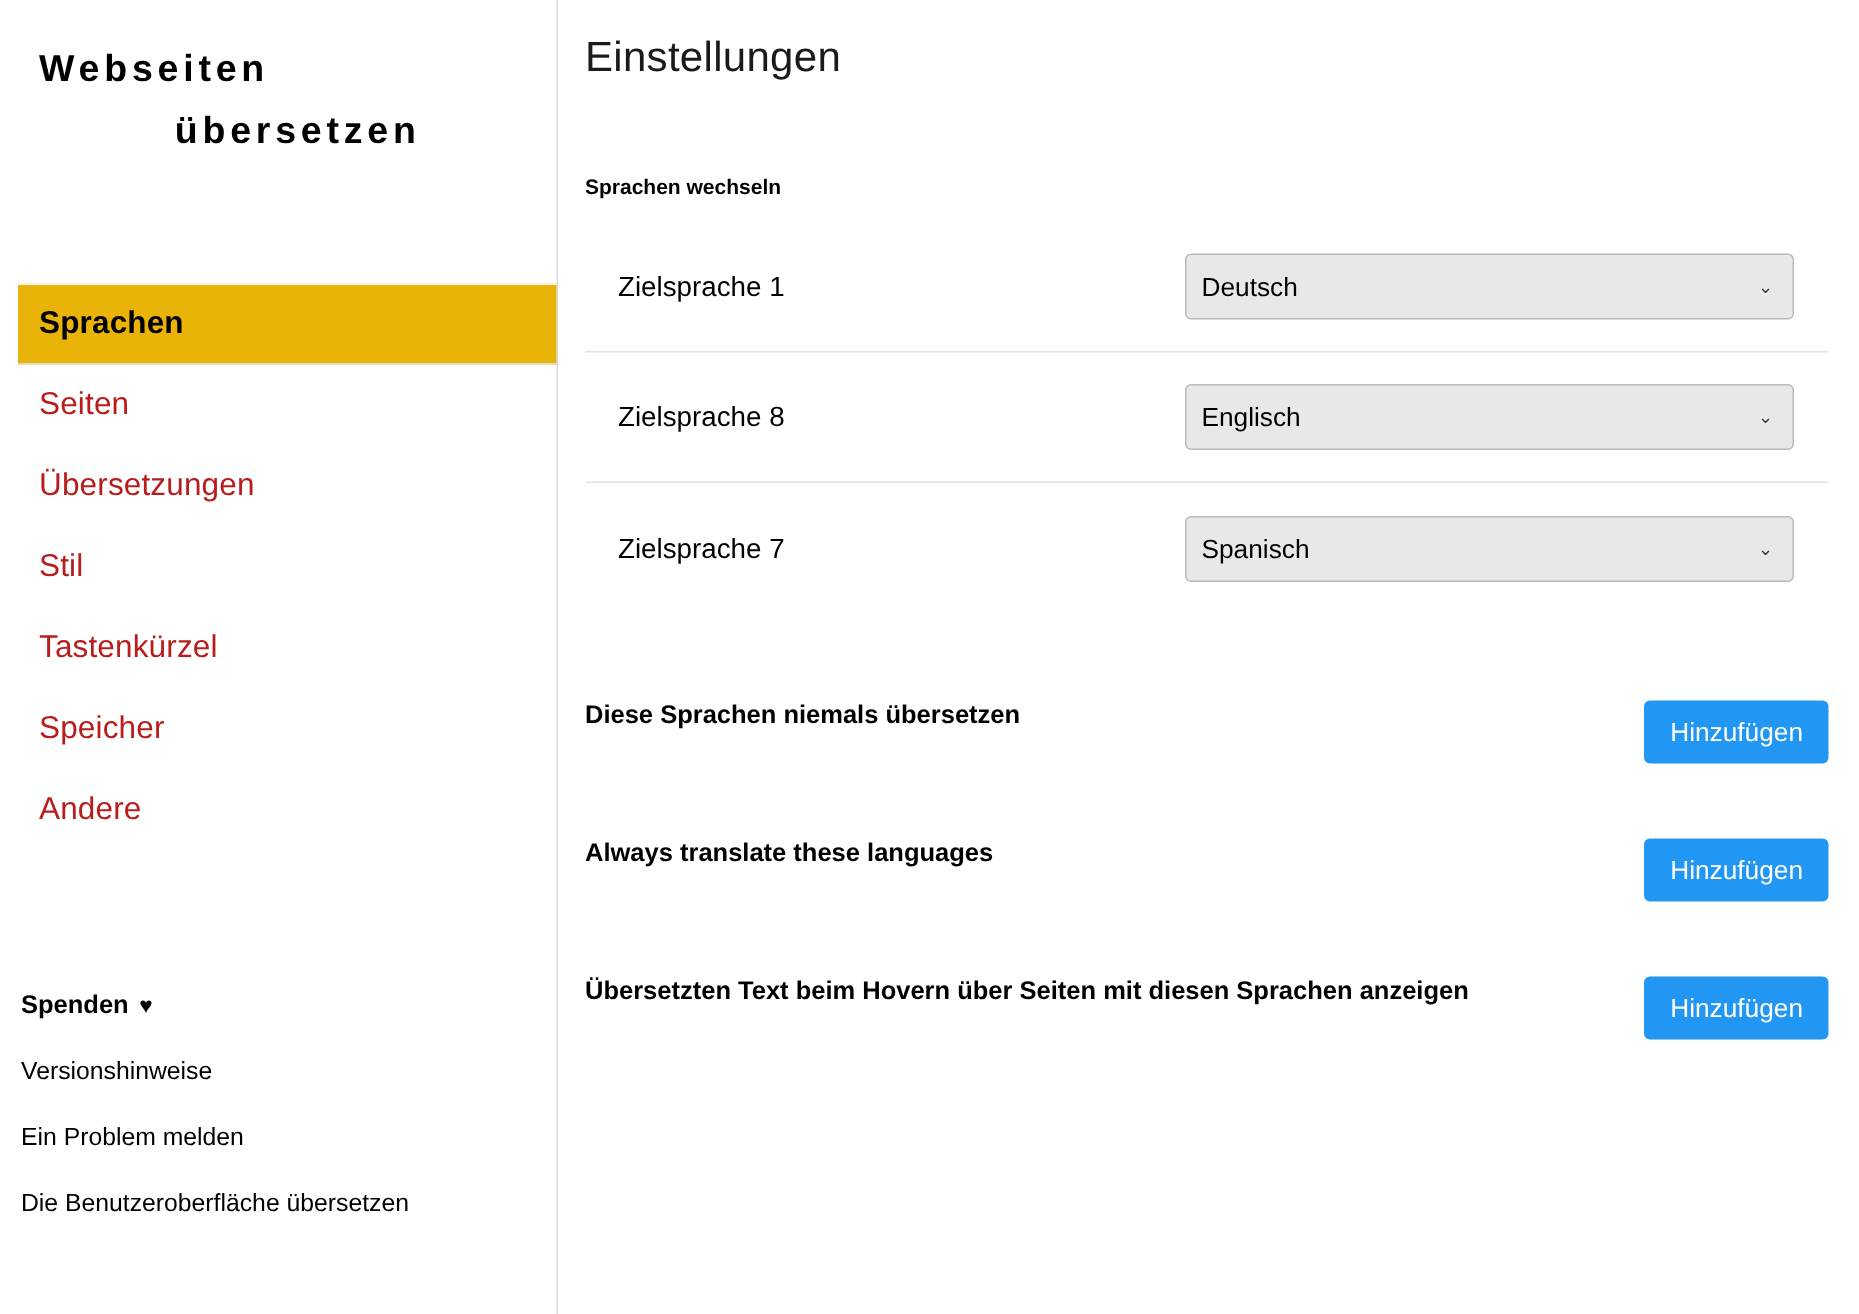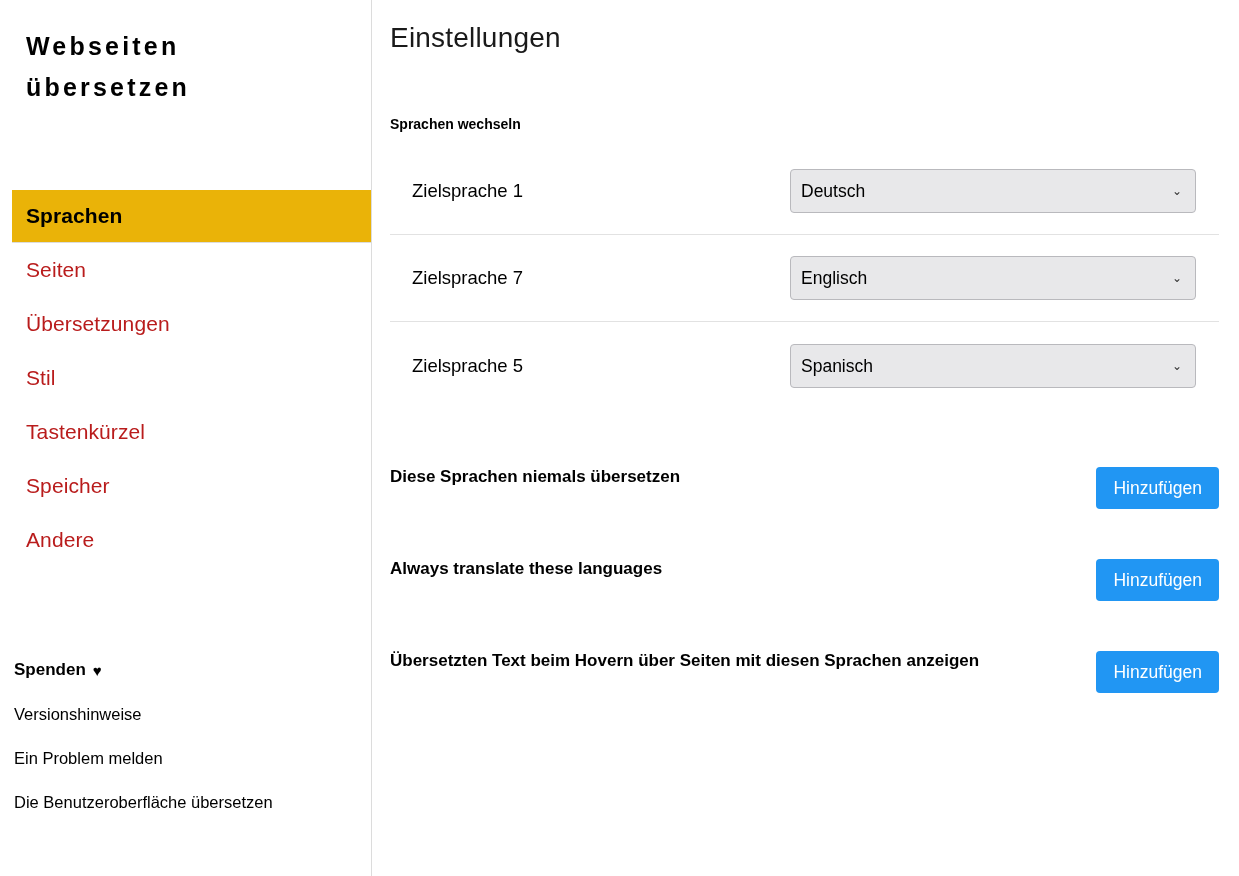--- a/index.html
+++ b/index.html
@@ -32,21 +32,21 @@
     padding-left: 12px;
   }
   .brand {
     padding: 26px 0 0 14px;
     font-size: 25px;
     font-weight: bold;
     letter-spacing: 3.2px;
     line-height: 1.62;
     color: #000000;
   }
-  .brand .line2 { display: block; }
+  .brand .line2 { display: block; text-align: center; }
 
   .nav {
     margin-top: 82px;
   }
   .nav-item {
     height: 54px;
     display: flex;
     align-items: center;
     padding-left: 14px;
     font-size: 21px;
@@ -236,31 +236,31 @@
         <div class="lang-label">Zielsprache 1</div>
         <div class="select-wrap">
           <select class="lang-select">
             <option>Deutsch</option>
           </select>
           <span class="select-arrow">⌄</span>
         </div>
       </div>
 
       <div class="lang-row">
-        <div class="lang-label">Zielsprache 7</div>
+        <div class="lang-label">Zielsprache 8</div>
         <div class="select-wrap">
           <select class="lang-select">
             <option>Englisch</option>
           </select>
           <span class="select-arrow">⌄</span>
         </div>
       </div>
 
       <div class="lang-row">
-        <div class="lang-label">Zielsprache 5</div>
+        <div class="lang-label">Zielsprache 7</div>
         <div class="select-wrap">
           <select class="lang-select">
             <option>Spanisch</option>
           </select>
           <span class="select-arrow">⌄</span>
         </div>
       </div>
 
     </div>
 

